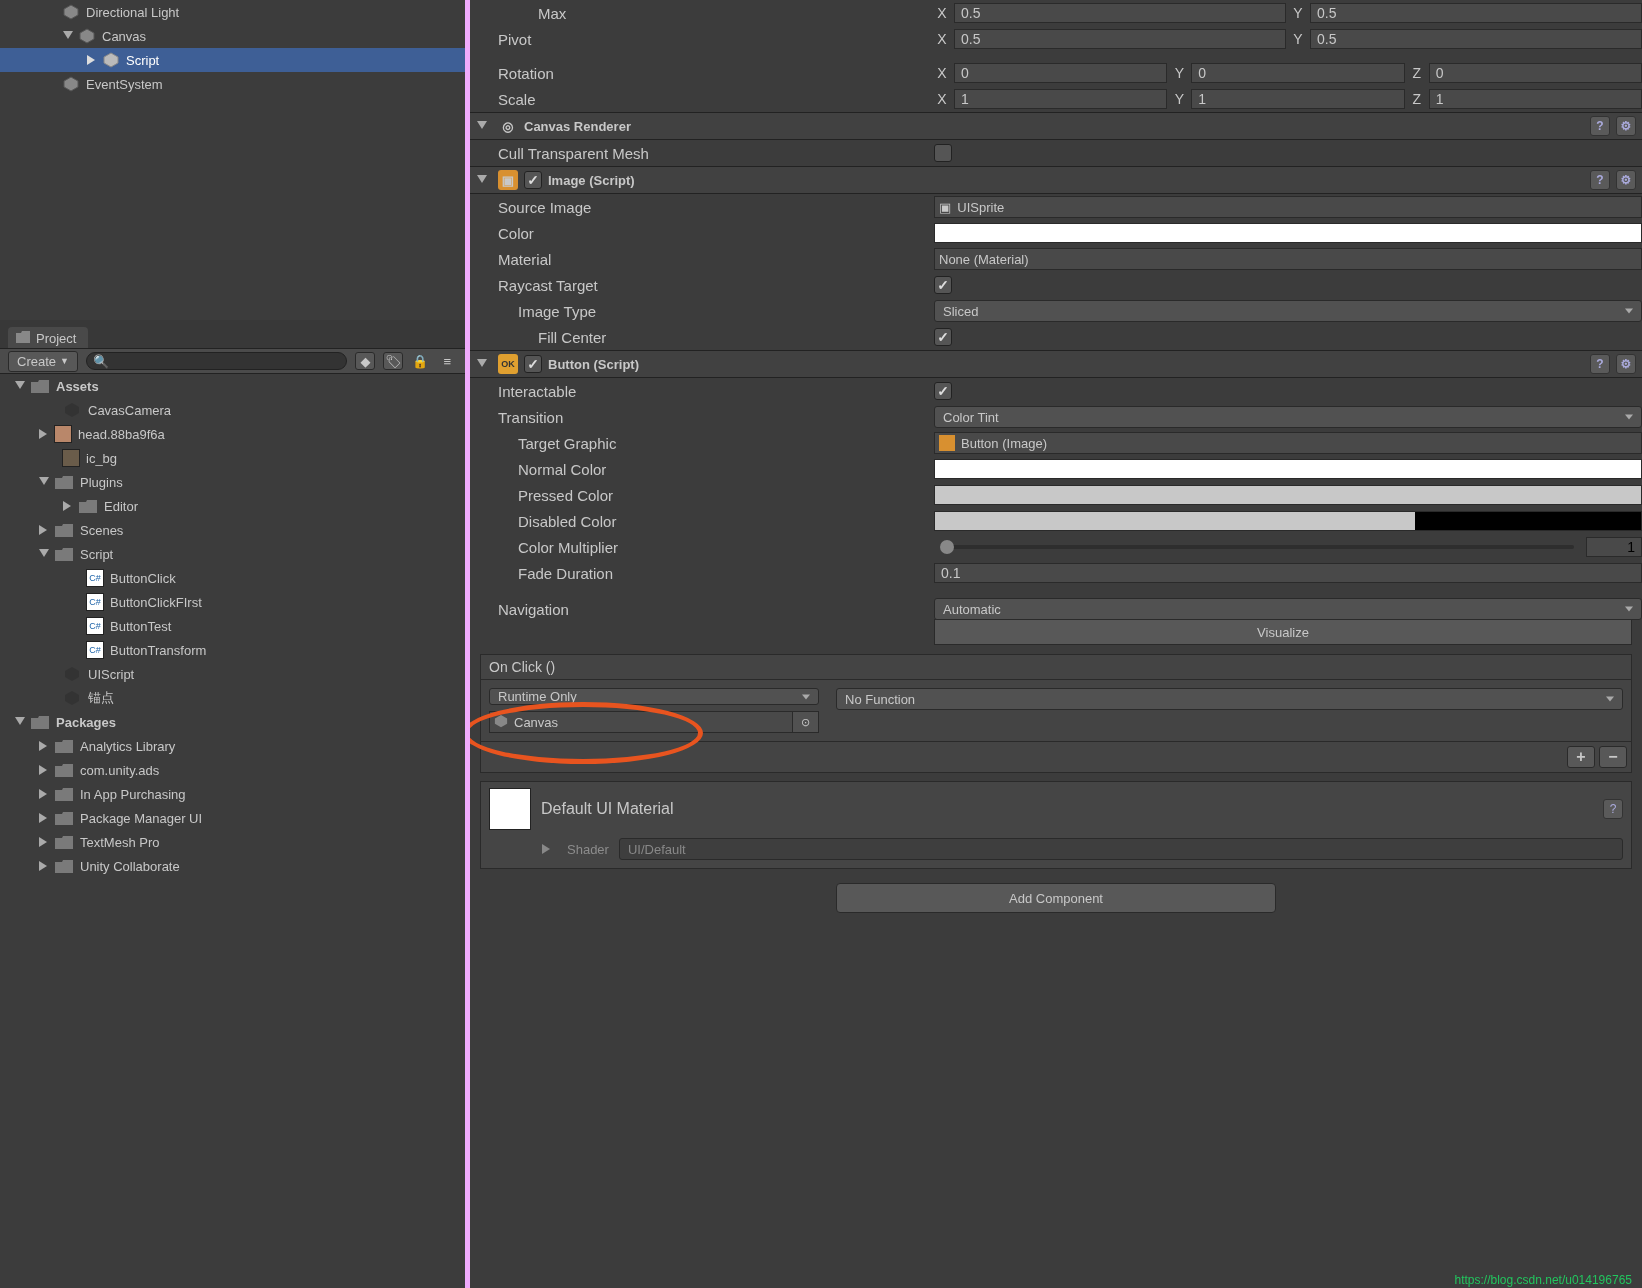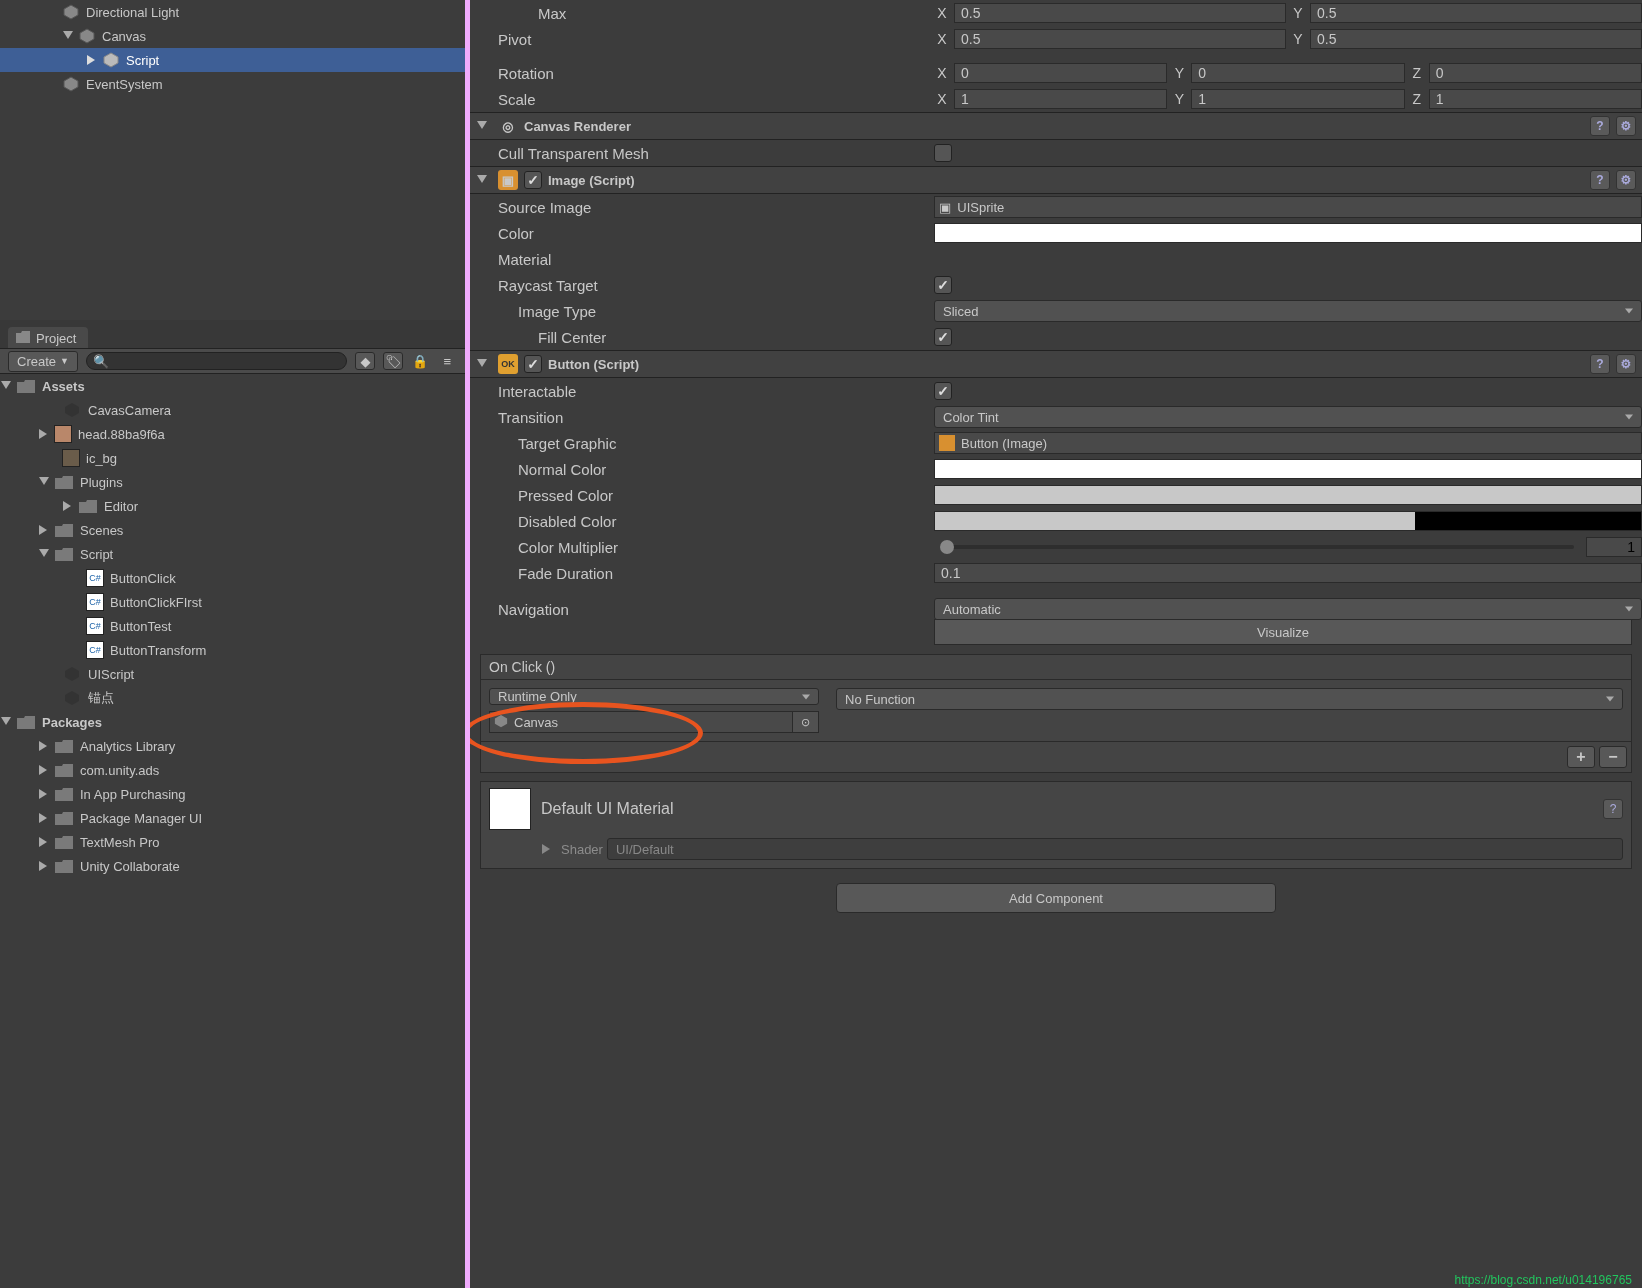--- a/index.html
+++ b/index.html
@@ -23,21 +23,21 @@
 .project-tab { background: #494949; padding: 4px 12px 2px 8px; border-radius: 4px 4px 0 0; display: flex; align-items: center; gap: 6px; font-size: 14px; }
 .project-toolbar { height: 26px; background: #4b4b4b; border-top: 1px solid #222; border-bottom: 1px solid #222; display: flex; align-items: center; padding: 0 8px; gap: 8px; }
 .create-btn { background: #585858; border: 1px solid #2a2a2a; border-radius: 3px; padding: 2px 8px; display: flex; align-items: center; gap: 4px; font-size: 13px; }
 .search-box { flex: 1; background: #333; border: 1px solid #222; border-radius: 10px; height: 18px; display: flex; align-items: center; padding: 0 6px; gap: 4px; }
 .toolbar-icon { width: 20px; height: 18px; background: #585858; border: 1px solid #2a2a2a; border-radius: 3px; display: flex; align-items: center; justify-content: center; }
 .lock-icon { width: 18px; height: 18px; display: flex; align-items: center; justify-content: center; }
 .project-tree { background: #3c3c3c; flex: 1; }
 .proj-row { height: 24px; display: flex; align-items: center; font-size: 14px; }
 .folder-icon, .file-icon, .unity-icon { width: 20px; height: 18px; margin-right: 6px; display: inline-flex; align-items: center; justify-content: center; }
 .folder-icon svg, .file-icon svg { width: 18px; height: 16px; }
-.p-ind0 { }
+.p-ind0 { padding-left: 14px; }
 .p-ind1 { padding-left: 38px; }
 .p-ind2 { padding-left: 62px; }
 .p-ind3 { padding-left: 86px; }
 
 
 .insp-row { display: flex; align-items: center; height: 26px; padding-left: 4px; }
 .insp-label { width: 460px; padding-left: 4px; font-size: 15px; }
 .insp-label.sub1 { padding-left: 24px; }
 .insp-label.sub2 { padding-left: 44px; }
 .insp-label.sub3 { padding-left: 64px; }
@@ -71,21 +71,21 @@
 .object-pick .object-field { border-top-right-radius: 0; border-bottom-right-radius: 0; }
 .object-pick .picker-btn { width: 26px; height: 22px; background: #515151; border: 1px solid #2a2a2a; border-left: none; display: flex; align-items: center; justify-content: center; font-size: 11px; }
 .event-footer { display: flex; justify-content: flex-end; padding: 4px; border-top: 1px solid #2a2a2a; gap: 4px; }
 .square-btn { width: 28px; height: 22px; background: #585858; border: 1px solid #2a2a2a; border-radius: 3px; display: flex; align-items: center; justify-content: center; font-size: 16px; font-weight: bold; }
 
 
 .material-block { margin: 6px 10px; border: 1px solid #2a2a2a; background: #454545; }
 .material-row { display: flex; align-items: center; padding: 6px 8px; gap: 10px; }
 .mat-swatch { width: 42px; height: 42px; background: #fff; border: 1px solid #222; }
 .mat-name { font-size: 16px; }
-.mat-shader-row { display: flex; align-items: center; padding: 2px 8px 8px 60px; gap: 4px; color: #8c8c8c; font-size: 15px; }
+.mat-shader-row { display: flex; align-items: center; padding: 2px 8px 8px 60px; gap: 10px; color: #8c8c8c; font-size: 15px; }
 .mat-shader-field { flex: 1; background: #3e3e3e; border: 1px solid #2a2a2a; height: 22px; padding: 0 8px; border-radius: 3px; font-size: 14px; color: #888; display: flex; align-items: center; }
 
 .big-btn { margin: 14px auto 0 auto; width: 440px; height: 30px; background: #585858; border: 1px solid #2a2a2a; border-radius: 4px; display: flex; align-items: center; justify-content: center; font-size: 16px; }
 .watermark { position: absolute; right: 10px; bottom: 1px; font-size: 12px; color: #22c55e; }
 .vis-btn { margin: 4px 10px 10px 0; height: 26px; background: #585858; border: 1px solid #2a2a2a; border-radius: 0; display: flex; align-items: center; justify-content: center; font-size: 15px; }
 </style>
 </head>
 <body>
 
 <div class="left-panel">
@@ -452,20 +452,25 @@
       </div>
   </div>
   <div class="insp-row">
     <div class="insp-label sub1">Color</div>
     <div class="val-col">
         <div class="color-field" style="background:#fff"></div>
       </div>
   </div>
   <div class="insp-row">
     <div class="insp-label sub1">Material</div>
+    <div class="val-col">
+        <div class="object-field">
+          <span>None (Material)</span>
+        </div>
+      </div>
   </div>
   <div class="insp-row">
     <div class="insp-label sub1">Raycast Target</div>
     <div class="val-col">
         <span class="checkbox checked"></span>
       </div>
   </div>
   <div class="insp-row">
     <div class="insp-label sub2">Image Type</div>
     <div class="val-col">

